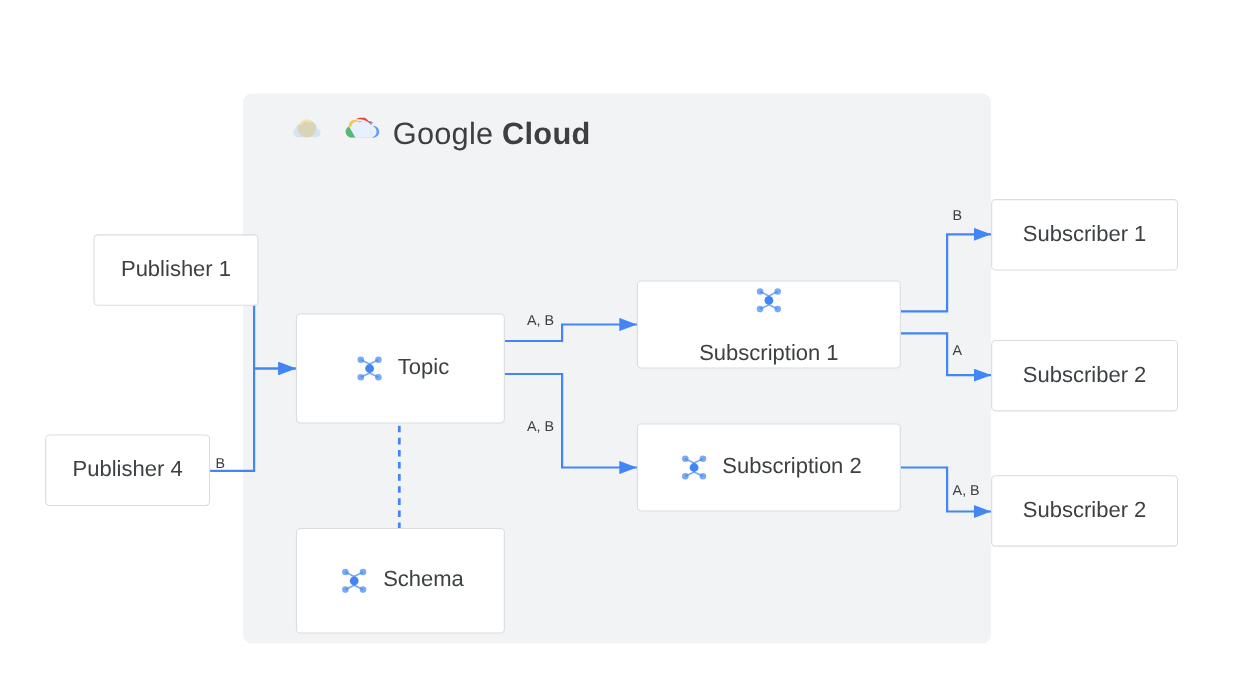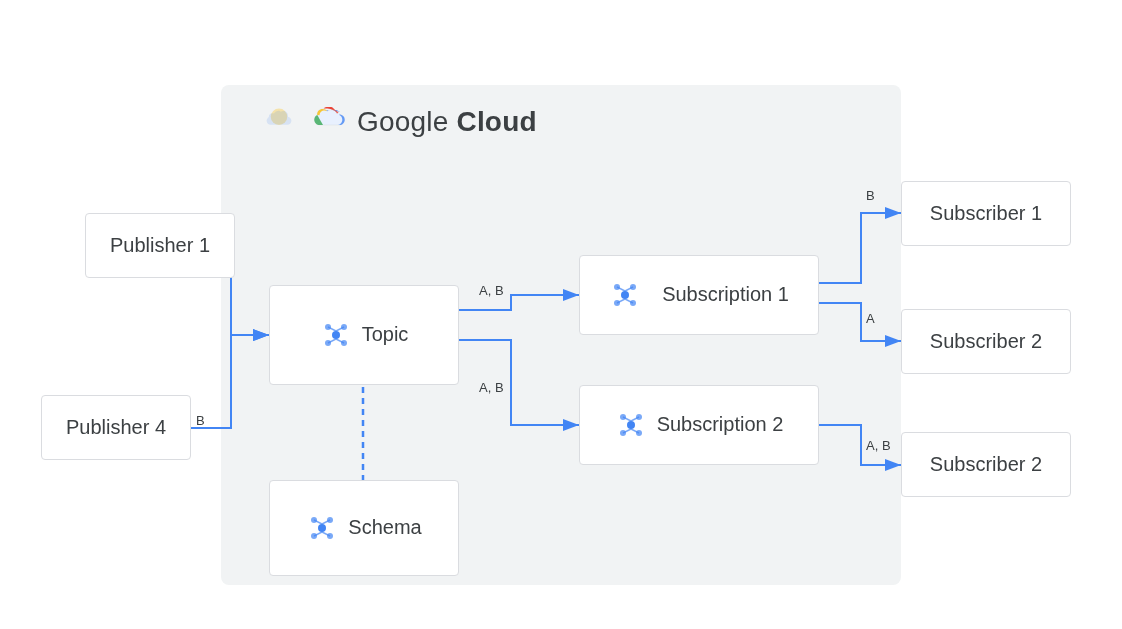--- a/index.html
+++ b/index.html
@@ -103,21 +103,21 @@
       flex-direction: row;
       gap: 10px;
     }
 
     
     .sub1-box {
       left: 558px;
       top: 230px;
       width: 240px;
       height: 80px;
-      flex-direction: row;
+      flex-direction: column;
       gap: 21px;
     }
     .sub2-box {
       left: 558px;
       top: 360px;
       width: 240px;
       height: 80px;
       flex-direction: row;
       gap: 10px;
     }

